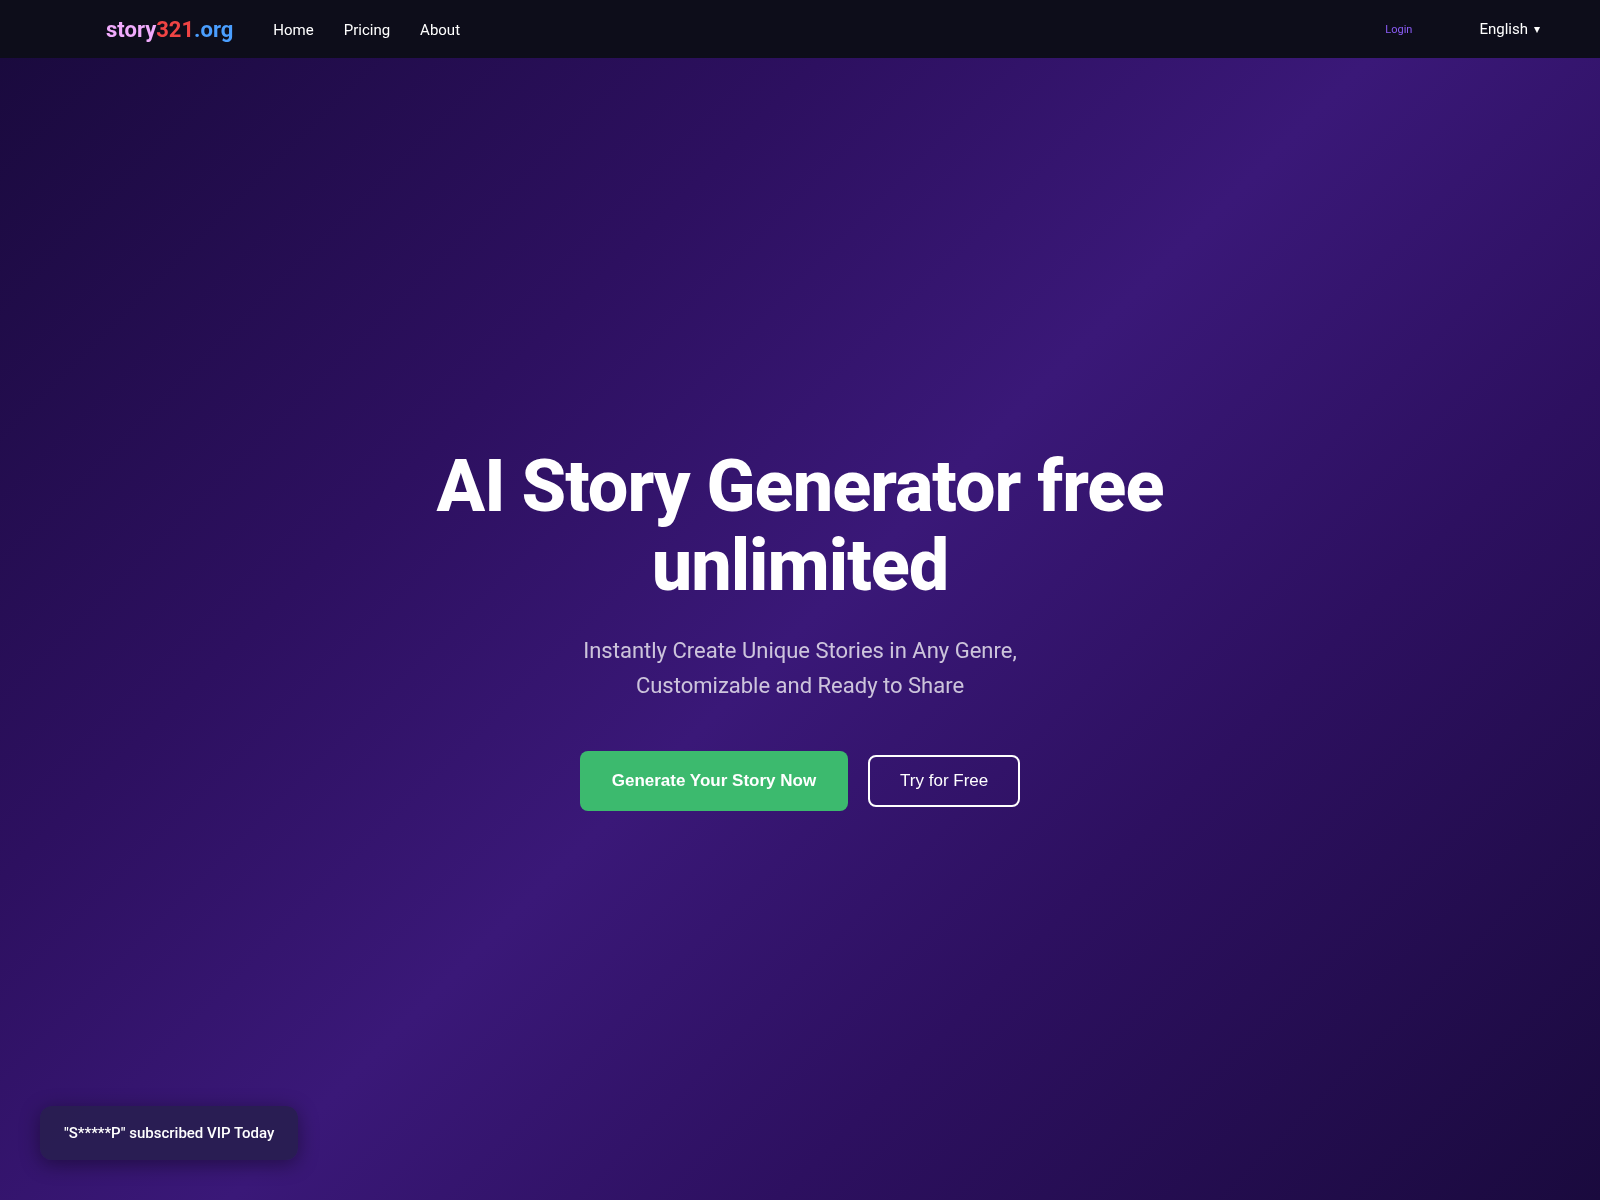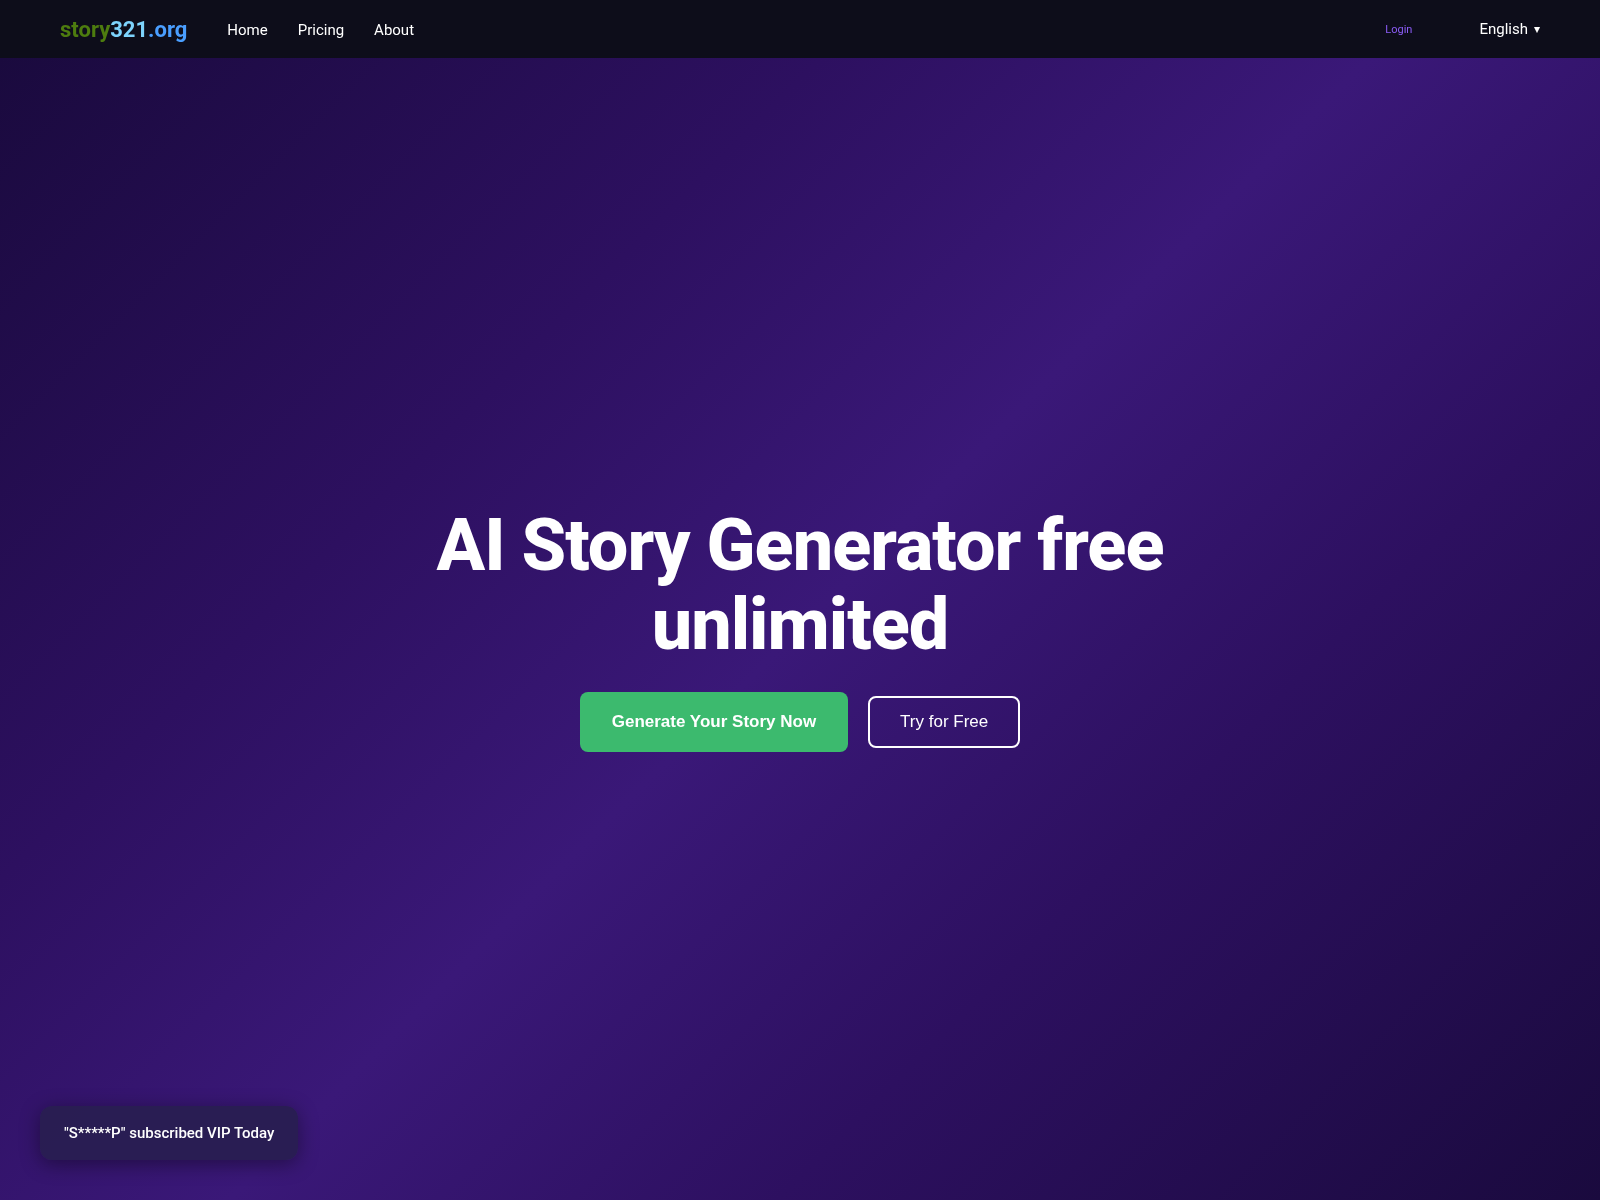--- a/index.html
+++ b/index.html
@@ -34,25 +34,26 @@
       gap: 40px;
     }
 
     .logo {
       font-size: 22px;
       font-weight: 700;
       text-decoration: none;
     }
 
     .logo-story {
-      color: #4d7c0f;
+      color: #f0abfc;
+      margin-left: 46px;
     }
 
     .logo-321 {
-      color: #7dd3fc;
+      color: #ef4444;
     }
 
     .logo-org {
       color: #4a9eff;
     }
 
     .nav-links {
       display: flex;
       align-items: center;
       gap: 30px;
@@ -192,20 +193,24 @@
     <div class="lang-selector">
       <span>English</span>
       <span class="chevron-icon">▾</span>
     </div>
   </div>
 </nav>
 
 <section class="hero">
   <div class="hero-content">
     <h1 class="hero-title">AI Story Generator free unlimited</h1>
+    <p class="hero-subtitle">
+      <span>Instantly Create Unique Stories in Any Genre,</span><br>
+      <span>Customizable and Ready to Share</span>
+    </p>
     <div class="hero-buttons">
       <button class="btn-generate">Generate Your Story Now</button>
       <button class="btn-try-free">Try for Free</button>
     </div>
   </div>
 </section>
 
 <div class="toast">
   <span>"S*****P" subscribed VIP Today</span>
 </div>

